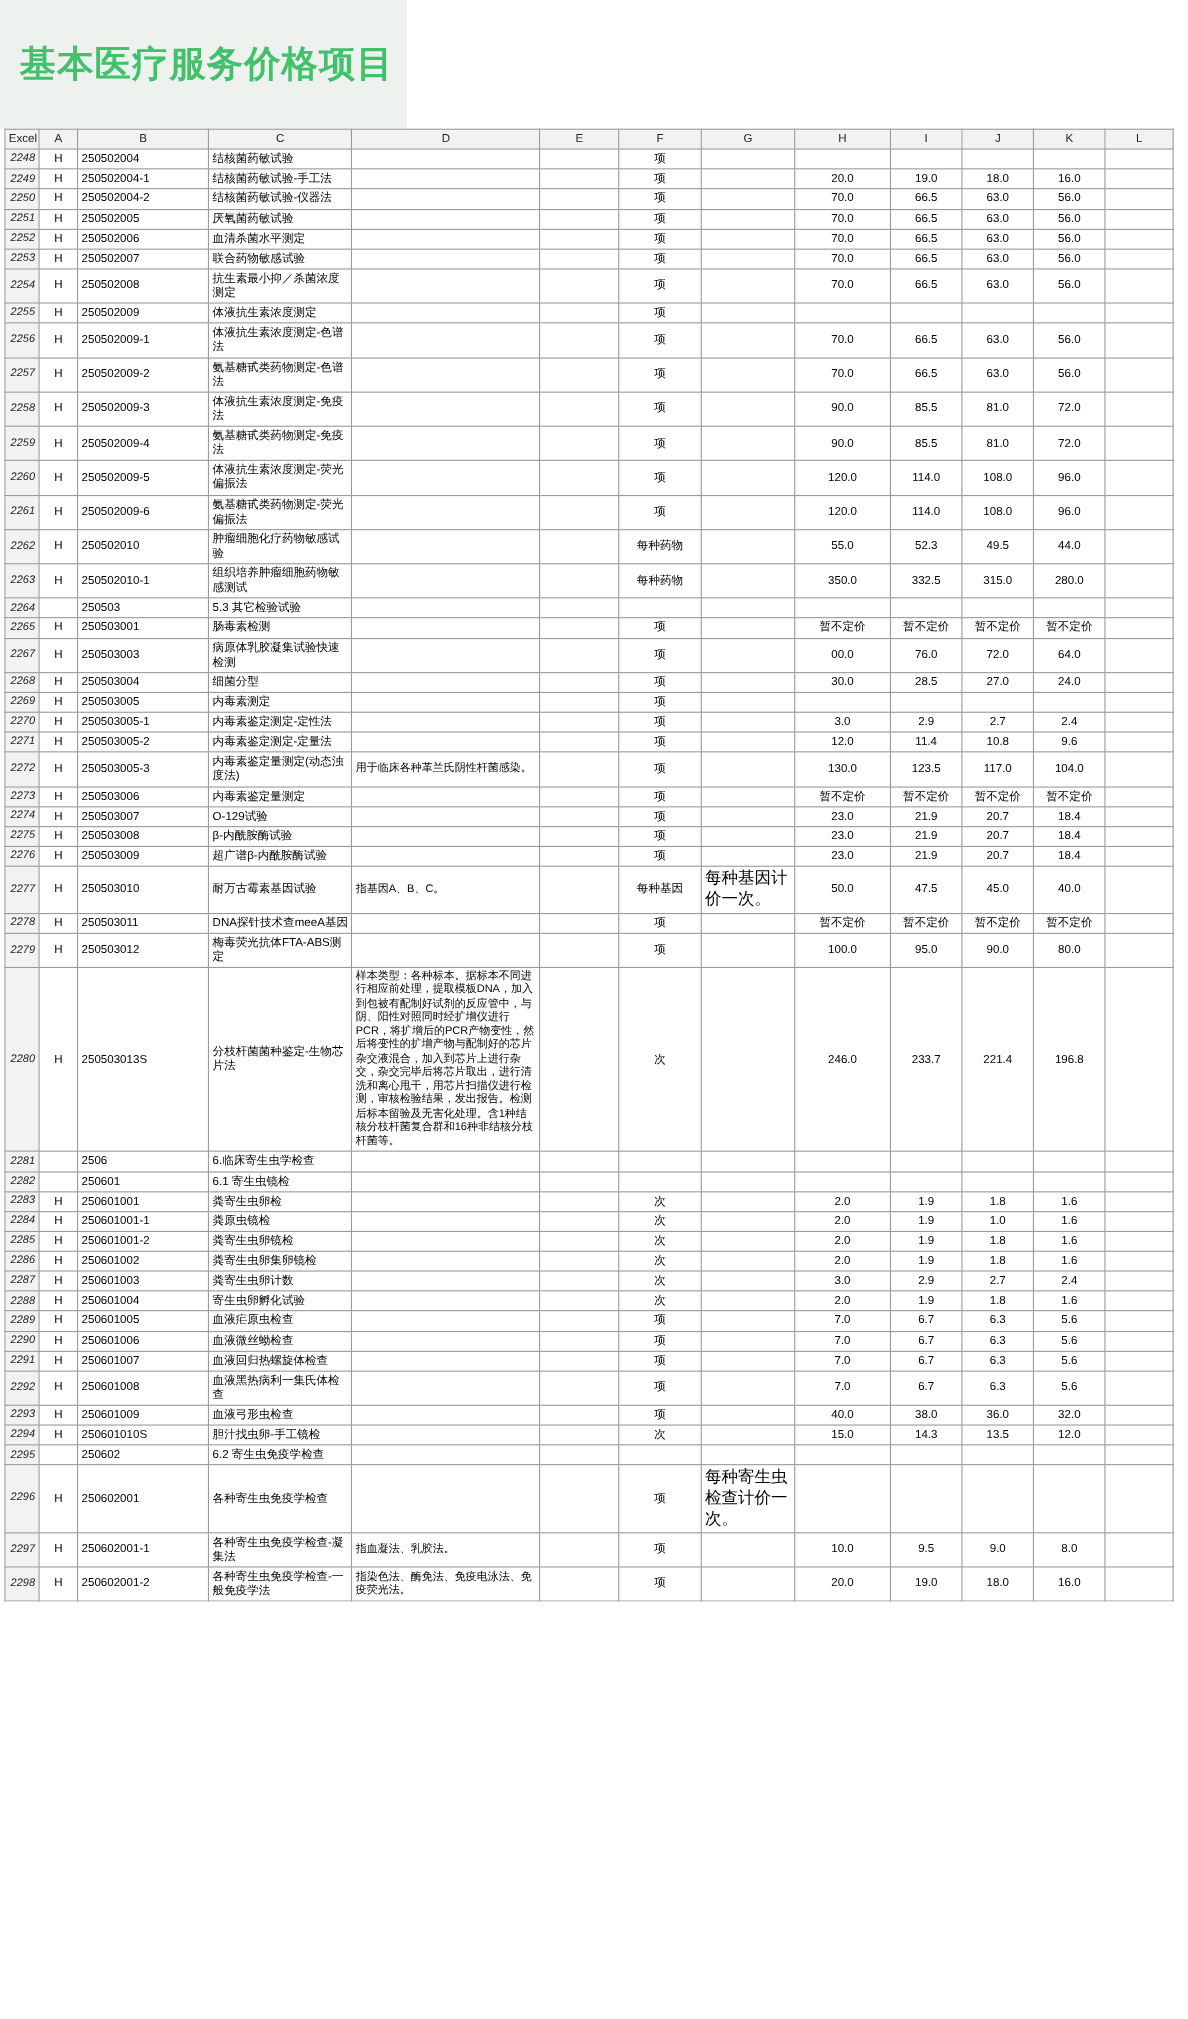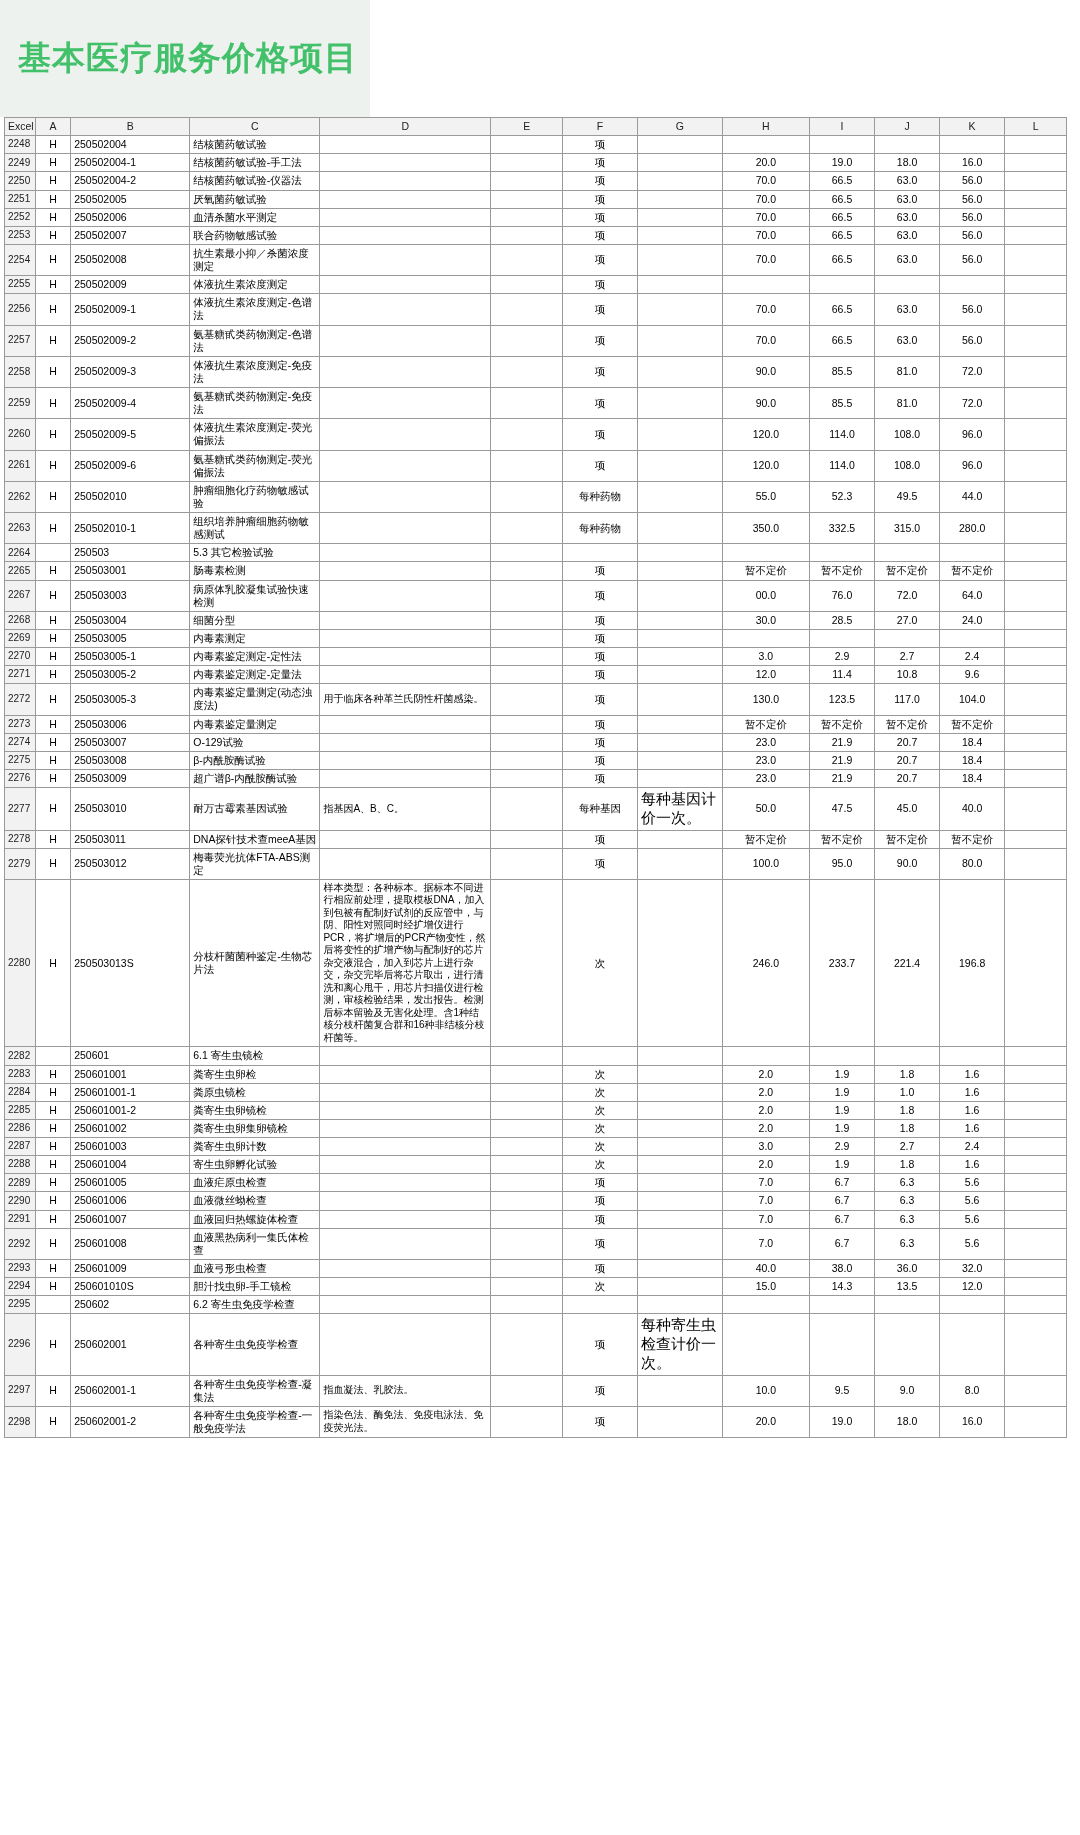--- a/index.html
+++ b/index.html
@@ -46,23 +46,24 @@
   thead th{
     background:#f2f2f2;
     font-weight:normal;
     font-size:10.5px;
     height:15px;
     text-align:center;
     color:#222;
   }
   td.rowhdr{
     background:#f2f2f2;
-    text-align:left;
+    text-align:right;
     font-size:10px;
     color:#222;
+    font-style:italic;
   }
   td.c-a{text-align:center;}
   td.c-b{text-align:left;padding-left:4px;}
   td.c-c{text-align:left;padding-left:4px;}
   td.c-d{text-align:left;padding-left:4px;font-size:10px;margin-left:36px;}
   td.c-e{text-align:center;}
   td.c-f{text-align:center;}
   td.c-g{text-align:left;padding-left:3px;font-size:15px;}
   td.num{text-align:center;}
   td.c-l{border-left:1px solid #9a9a9a;border-top:none;border-bottom:none;border-right:none;}
@@ -598,20 +599,35 @@
           <td class="c-e"></td>
           <td class="c-f">次</td>
           <td class="c-g"></td>
           <td class="num">246.0</td>
           <td class="num">233.7</td>
           <td class="num">221.4</td>
           <td class="num">196.8</td>
           <td class="c-l"></td>
         </tr>
         <tr>
+          <td class="rowhdr">2281</td>
+          <td class="c-a"></td>
+          <td class="c-b">2506</td>
+          <td class="c-c">6.临床寄生虫学检查</td>
+          <td class="c-d"></td>
+          <td class="c-e"></td>
+          <td class="c-f"></td>
+          <td class="c-g"></td>
+          <td class="num"></td>
+          <td class="num"></td>
+          <td class="num"></td>
+          <td class="num"></td>
+          <td class="c-l"></td>
+        </tr>
+        <tr>
           <td class="rowhdr">2282</td>
           <td class="c-a"></td>
           <td class="c-b">250601</td>
           <td class="c-c">6.1 寄生虫镜检</td>
           <td class="c-d"></td>
           <td class="c-e"></td>
           <td class="c-f"></td>
           <td class="c-g"></td>
           <td class="num"></td>
           <td class="num"></td>

